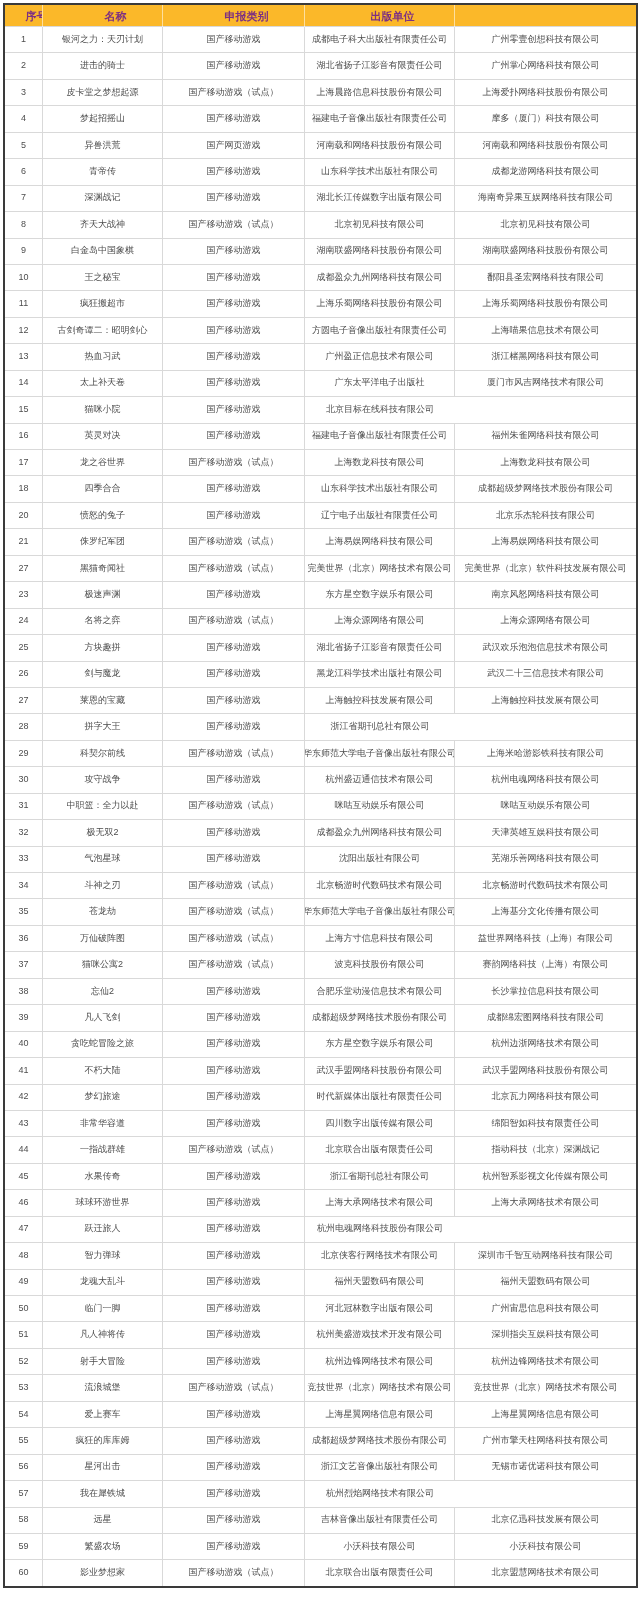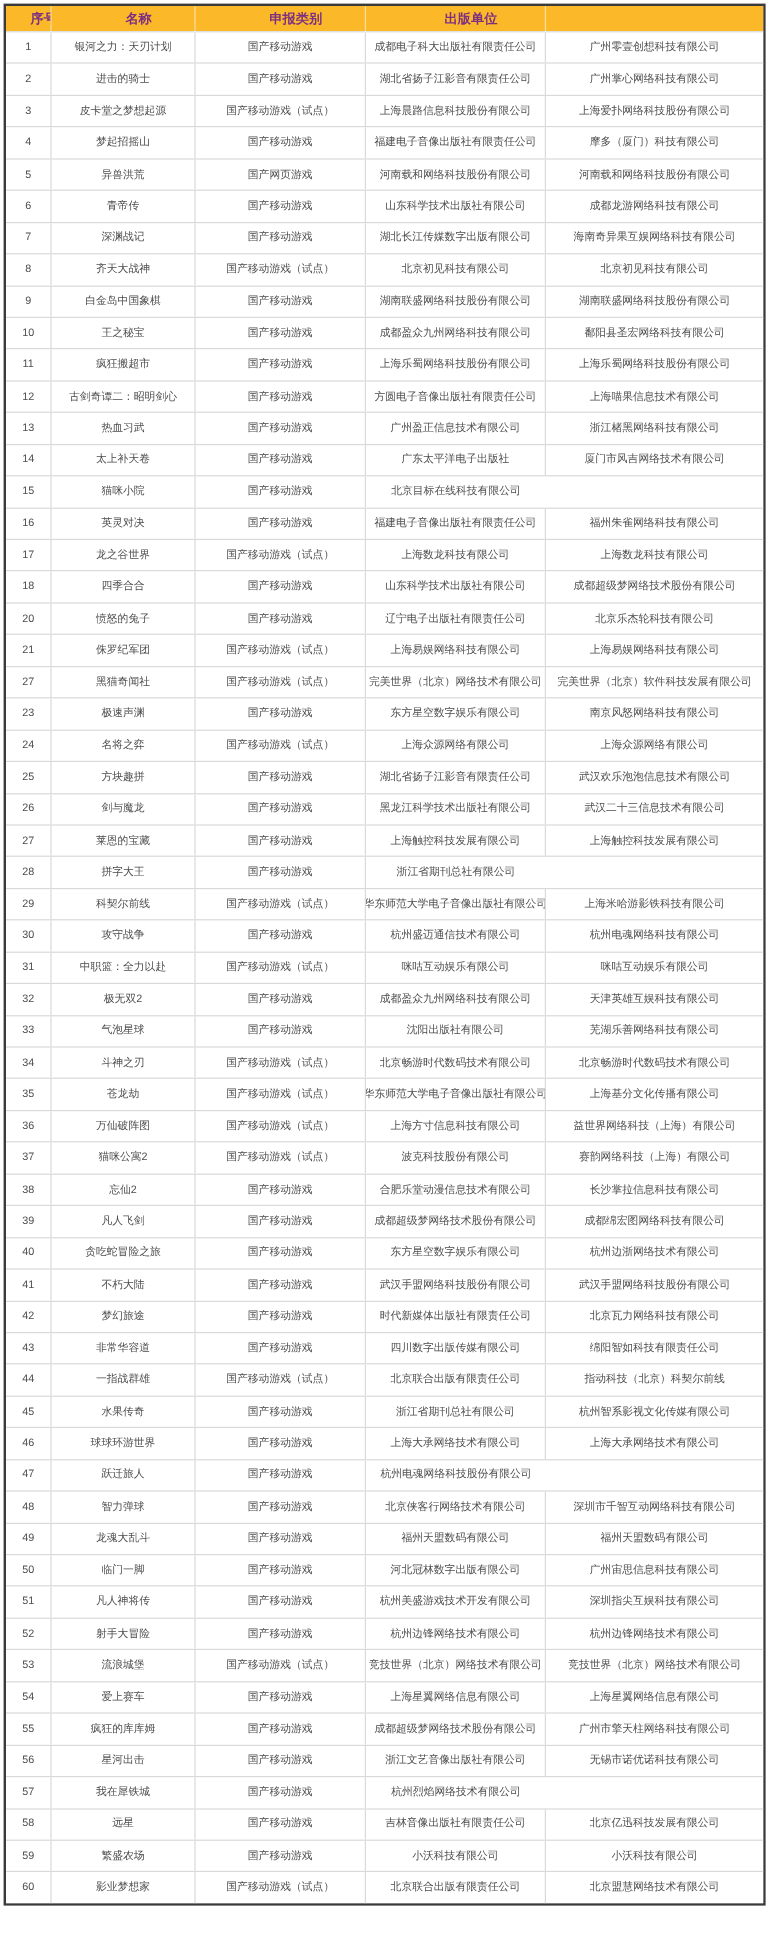--- a/index.html
+++ b/index.html
@@ -356,21 +356,21 @@
           <div class="cell">非常华容道</div>
           <div class="cell">国产移动游戏</div>
           <div class="cell">四川数字出版传媒有限公司</div>
           <div class="cell">绵阳智如科技有限责任公司</div>
         </div>
         <div class="row">
           <div class="cell">44</div>
           <div class="cell">一指战群雄</div>
           <div class="cell">国产移动游戏（试点）</div>
           <div class="cell">北京联合出版有限责任公司</div>
-          <div class="cell">指动科技（北京）科契尔前线</div>
+          <div class="cell">指动科技（北京）深渊战记</div>
         </div>
         <div class="row">
           <div class="cell">45</div>
           <div class="cell">水果传奇</div>
           <div class="cell">国产移动游戏</div>
           <div class="cell">浙江省期刊总社有限公司</div>
           <div class="cell">杭州智系影视文化传媒有限公司</div>
         </div>
         <div class="row">
           <div class="cell">46</div>

